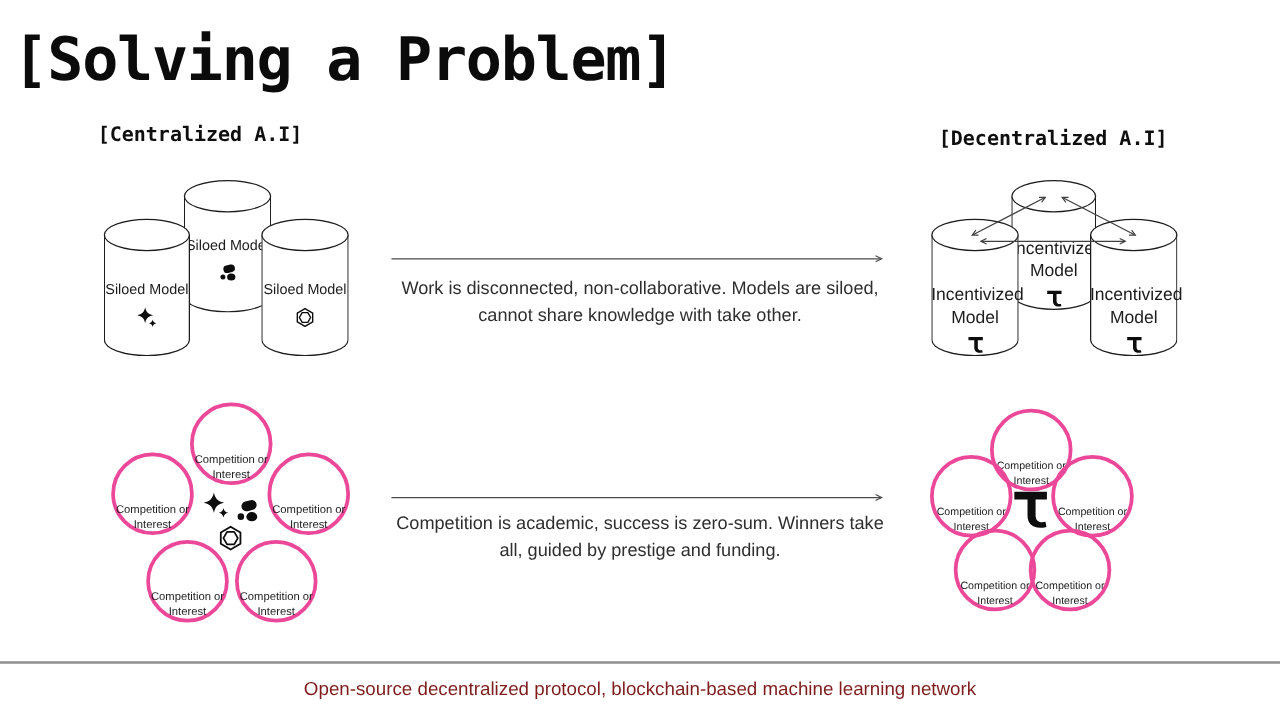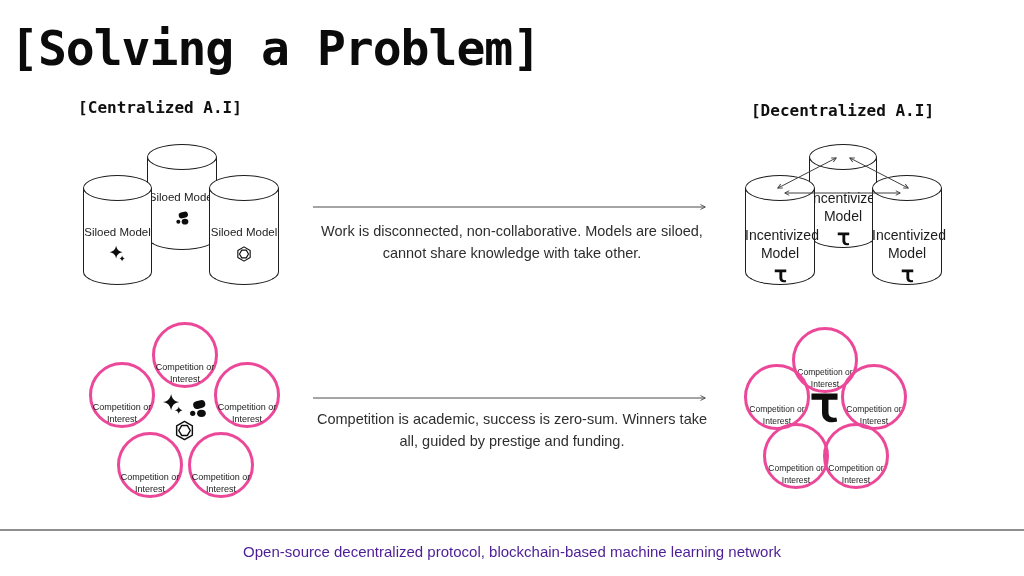--- a/index.html
+++ b/index.html
@@ -33,21 +33,21 @@
   .circle.small span{font-size:8.5px;}
 
   
   .mid-text{width:440px;text-align:center;font-size:14.5px;line-height:1.5;
     color:#2e2e2e;white-space:pre-line;}
 
   .icon-wrap{line-height:0;}
 
   
   .footer-divider{left:0;top:529px;width:1024px;height:1.5px;background:#8f8f8f;}
-  .footer-note{left:0;top:543px;width:1024px;text-align:center;font-size:15px;color:#4c1d95;}
+  .footer-note{left:0;top:543px;width:1024px;text-align:center;font-size:15px;color:#7f1d1d;}
 </style>
 </head>
 <body>
 
 <div class="abs slide-title">[Solving a Problem]</div>
 <div class="abs section-header" style="left:55px;top:98px;width:210px;">[Centralized A.I]</div>
 <div class="abs section-header" style="left:740px;top:101px;width:205px;">[Decentralized A.I]</div>
 
 <div class="cyl" style="left:147px;top:144px;width:70px;height:106px;z-index:1;">
   <div class="cyl-body"></div>

